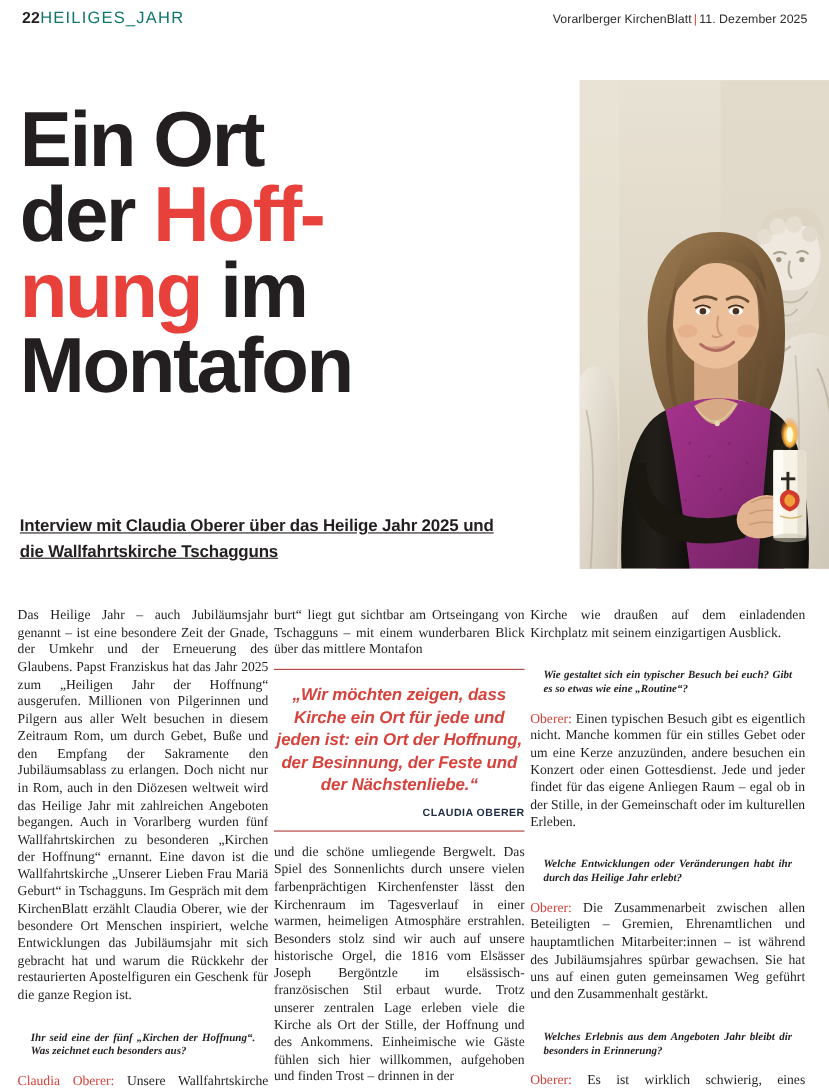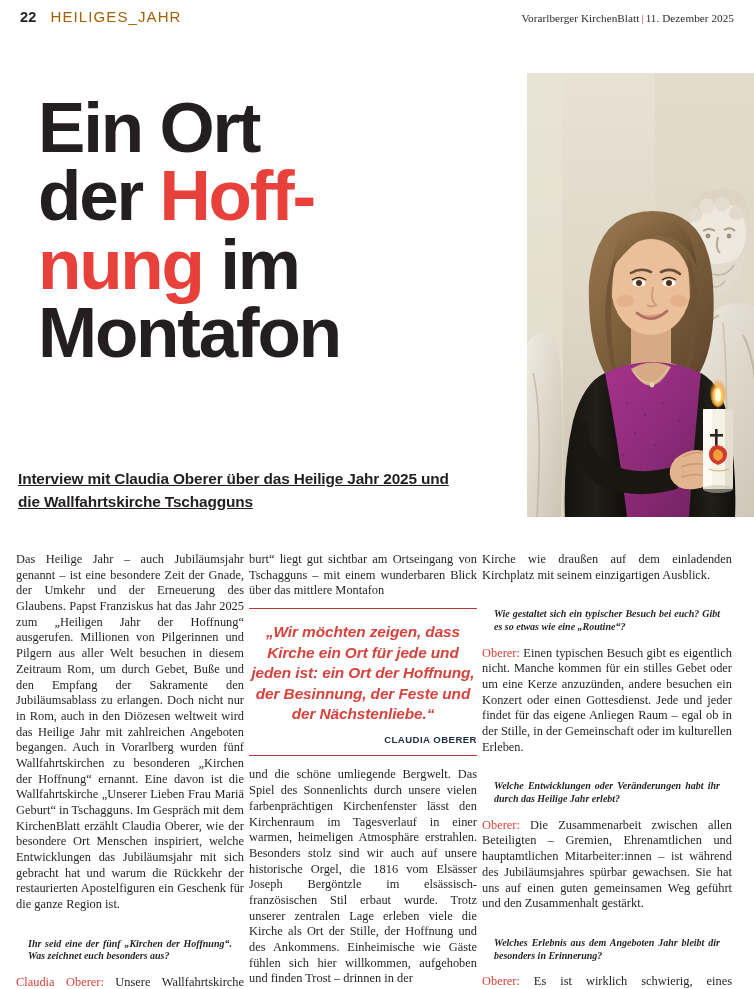--- a/index.html
+++ b/index.html
@@ -23,37 +23,36 @@
     left: 20px;
     right: 20px;
     height: 20px;
     display: flex;
     align-items: baseline;
     justify-content: space-between;
   }
   .header-left {
     display: flex;
     align-items: baseline;
-    gap: 14px;
     font-family: "Liberation Sans", sans-serif;
   }
   .page-number {
     font-size: 14.5px;
     font-weight: bold;
     color: #231f20;
     letter-spacing: 0.2px;
   }
   .section-name {
     font-size: 15px;
     font-weight: normal;
-    color: #a16207;
+    color: #0f766e;
     letter-spacing: 1.1px;
   }
   .header-right {
-    font-family: Liberation Serif, serif;
+    font-family: Liberation Sans, sans-serif;
     font-size: 11.2px;
     color: #2b2b2b;
     letter-spacing: 0.05px;
     white-space: nowrap;
   }
   .header-sep {
     color: #c6433c;
     padding: 0 2px;
   }
 
@@ -62,21 +61,20 @@
     position: absolute;
     top: 46px;
     left: 18px;
     width: 465px;
     font-family: "Liberation Sans", sans-serif;
     font-weight: bold;
     font-size: 71px;
     line-height: 0.965;
     letter-spacing: -2.2px;
     color: #231f20;
-    margin-left: 20px;
   }
   .headline .hl-red { color: #e8403a; }
   .hl-line { display: block; white-space: nowrap; }
 
   
   .subhead {
     position: absolute;
     top: 468px;
     left: 18px;
     width: 452px;

